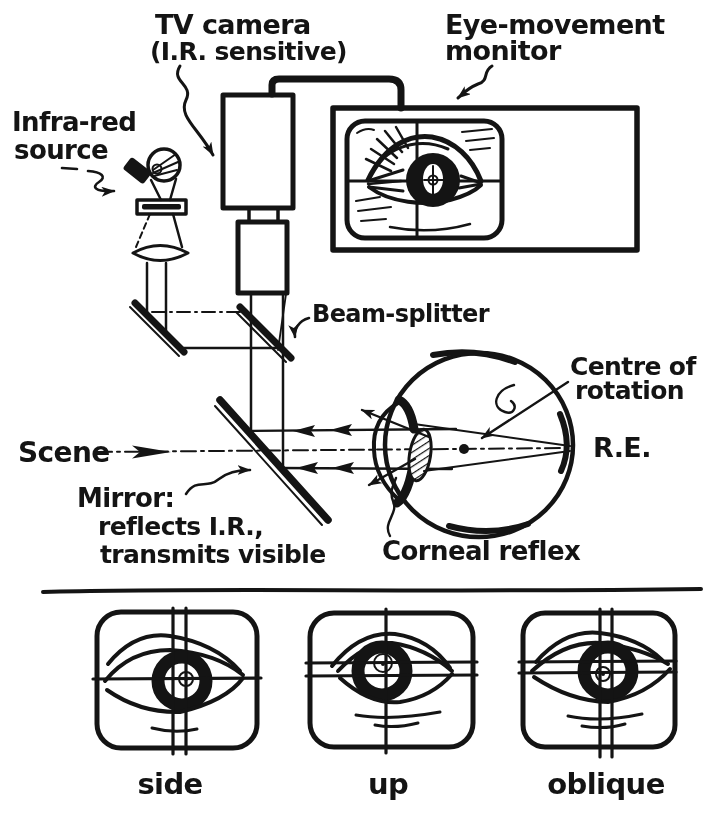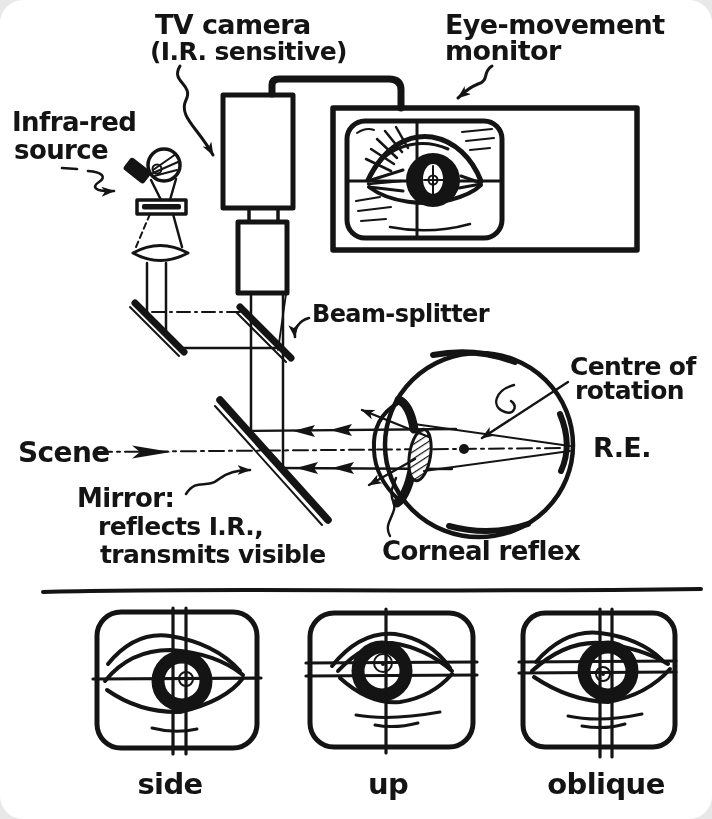--- a/index.html
+++ b/index.html
@@ -1,17 +1,17 @@
 <!DOCTYPE html>
 <html><head>
 <meta charset="utf-8">
 <style>
   html,body{margin:0;padding:0;background:#e8e8e8;}
   #stage{position:relative;width:712px;height:819px;background:#ffffff;overflow:hidden;
-         font-family:"DejaVu Sans", sans-serif;border-radius:23px;}
+         font-family:"DejaVu Sans", sans-serif;}
   svg{display:block;}
   .lbl{font-family:"DejaVu Sans", sans-serif;font-weight:700;letter-spacing:-0.6px;}
   .ink{stroke:#141414;fill:none;stroke-linecap:round;stroke-linejoin:round;}
   .fill{fill:#141414;stroke:none;}
 </style>
 </head>
 <body>
 
 <div id="stage">
 <svg width="712" height="819" viewBox="0 0 712 819">

